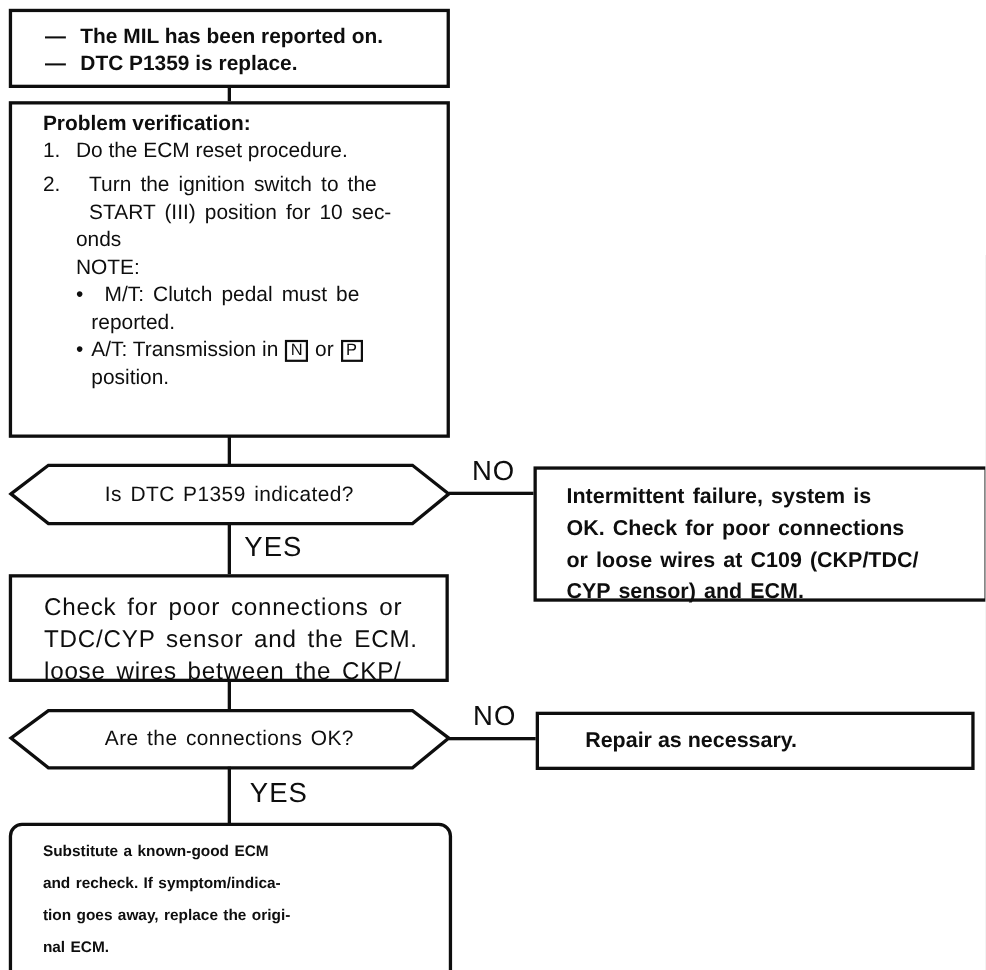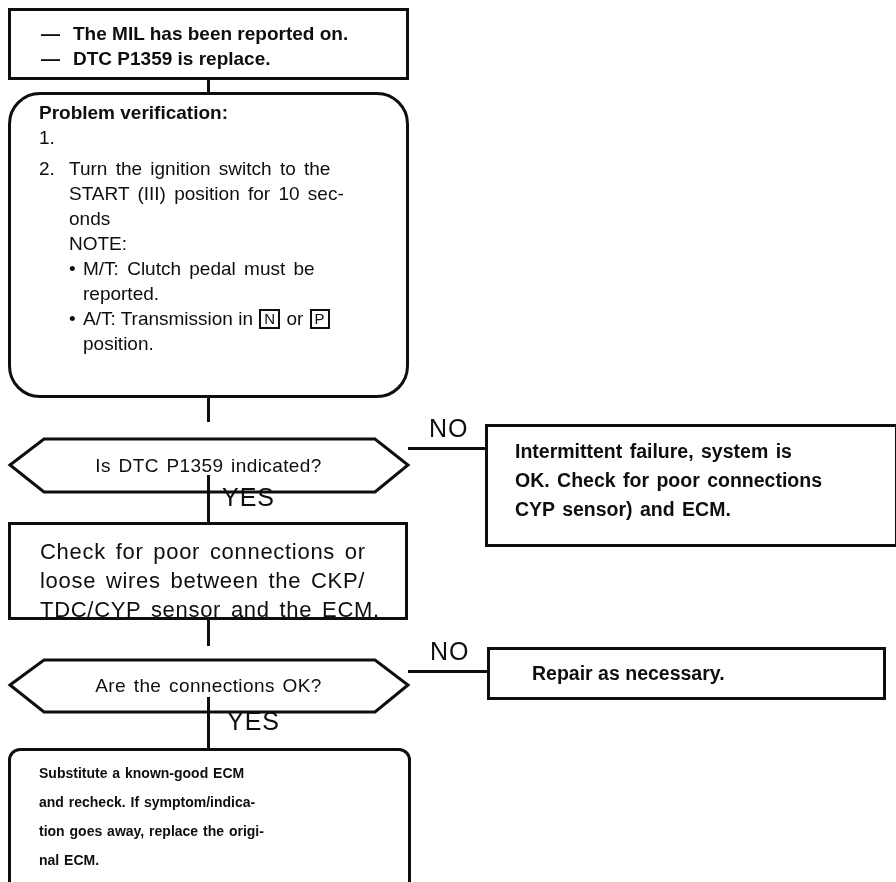--- a/index.html
+++ b/index.html
@@ -28,27 +28,27 @@
   }
   .branch-label{
     position:absolute;
     font-size:25px;letter-spacing:1px;
   }
   
   #box-start{left:8px;top:8px;width:401px;height:72px;padding:10px 4px 0 30px;}
   #box-start .row{display:flex;font-weight:bold;font-size:19px;line-height:25px;}
   #box-start .dash{width:32px;flex:none;}
   
-  #box-verify{left:8px;top:92px;width:401px;height:306px;padding:5px 4px 0 28px;font-size:19px;line-height:25px;border-radius:32px;}
+  #box-verify{left:8px;top:92px;width:401px;height:306px;padding:5px 4px 0 28px;font-size:19px;line-height:25px;}
   #box-verify .title{font-weight:bold;}
   .step{display:grid;grid-template-columns:30px 1fr;}
   .step .num{}
   .bold{font-weight:bold;}
   .step2{margin-top:6px;}
-  .wide{word-spacing:3px;}
+  .wide{word-spacing:3px;margin-left:12px;}
   .bullet-row{display:grid;grid-template-columns:14px 1fr;}
   .kbox{
     display:inline-block;border:2px solid #0e0e0e;
     font-size:15px;line-height:16px;padding:0 3px;margin:0 1px;
     vertical-align:1px;
   }
   
   #box-intermittent{left:485px;top:388px;width:413px;height:123px;padding:10px 6px 0 27px;font-weight:bold;font-size:19.5px;line-height:29px;word-spacing:2px;margin-top:36px;}
   
   #box-check{left:8px;top:522px;width:400px;height:98px;padding:12px 4px 0 29px;font-size:22px;line-height:29px;letter-spacing:0.7px;word-spacing:3px;}
@@ -73,20 +73,21 @@
     </div>
   </div>
 
   <div class="vline" style="top:78px;height:16px;"></div>
 
   <div class="box" id="box-verify">
     <div class="title">Problem verification:</div>
     <div class="step">
       <div class="num">1.</div>
       <div>
+        <div>Do the ECM reset procedure.</div>
       </div>
     </div>
     <div class="step step2">
       <div class="num">2.</div>
       <div>
         <div class="wide">Turn the ignition switch to the</div>
         <div class="wide">START (III) position for 10 sec-</div>
         <div>onds</div>
         <div>NOTE:</div>
         <div class="bullet-row">
@@ -105,48 +106,49 @@
               <span class="kbox">P</span></div>
             <div>position.</div>
           </div>
         </div>
       </div>
     </div>
   </div>
 
   <div class="vline" style="top:396px;height:26px;"></div>
 
-  <div class="hexwrap" style="left:6px;top:436px;width:405px;height:59px;text-align:right;">
+  <div class="hexwrap" style="left:6px;top:420px;width:405px;height:59px;text-align:right;">
     <svg width="405" height="59" viewBox="0 0 405 59">
       <polygon points="4,29 38,3 369,3 402,29 369,56 38,56" fill="#ffffff" stroke="#0e0e0e" stroke-width="3"></polygon>
     </svg>
     <div class="hextext">Is DTC P1359 indicated?</div>
   </div>
 
   <div class="hline" style="left:408px;top:447px;width:78px;"></div>
   <div class="branch-label" style="left:429px;top:414px;">NO</div>
 
   <div class="box" id="box-intermittent">
     <div>Intermittent failure, system is</div>
     <div>OK. Check for poor connections</div>
+    <div>or loose wires at C109 (CKP/TDC/</div>
     <div>CYP sensor) and ECM.</div>
   </div>
 
   <div class="vline" style="top:475px;height:48px;"></div>
   <div class="branch-label" style="left:222px;top:483px;">YES</div>
 
   <div class="box" id="box-check">
     <div>Check for poor connections or</div>
+    <div>TDC/CYP sensor and the ECM.</div>
     <div>loose wires between the CKP/</div>
-    <div>TDC/CYP sensor and the ECM.</div>
   </div>
 
   <div class="vline" style="top:618px;height:28px;"></div>
 
-  <div class="hexwrap" style="left:6px;top:657px;width:405px;height:58px;">
+  <div class="hexwrap" style="left:6px;top:643px;width:405px;height:58px;">
     <svg width="405" height="58" viewBox="0 0 405 58">
       <polygon points="4,28 38,3 369,3 402,28 369,55 38,55" fill="#ffffff" stroke="#0e0e0e" stroke-width="3"></polygon>
     </svg>
     <div class="hextext">Are the connections OK?</div>
   </div>
 
   <div class="hline" style="left:408px;top:670px;width:80px;"></div>
   <div class="branch-label" style="left:430px;top:637px;">NO</div>
 
   <div class="box" id="box-repair">

